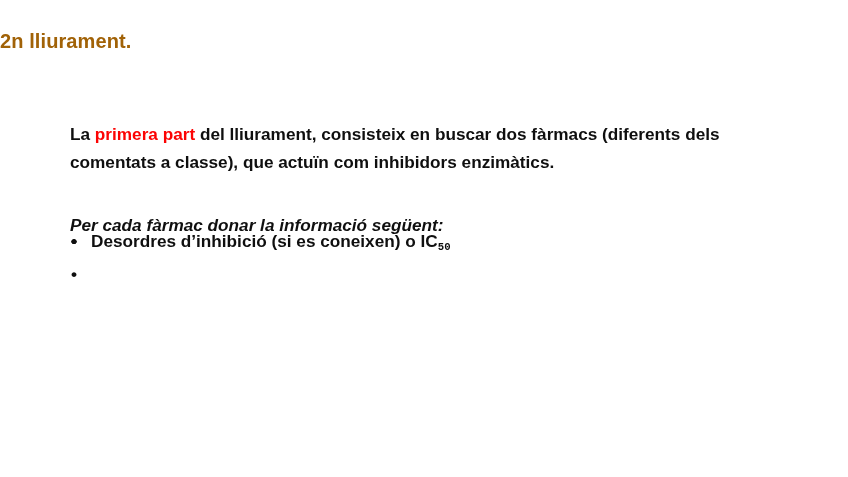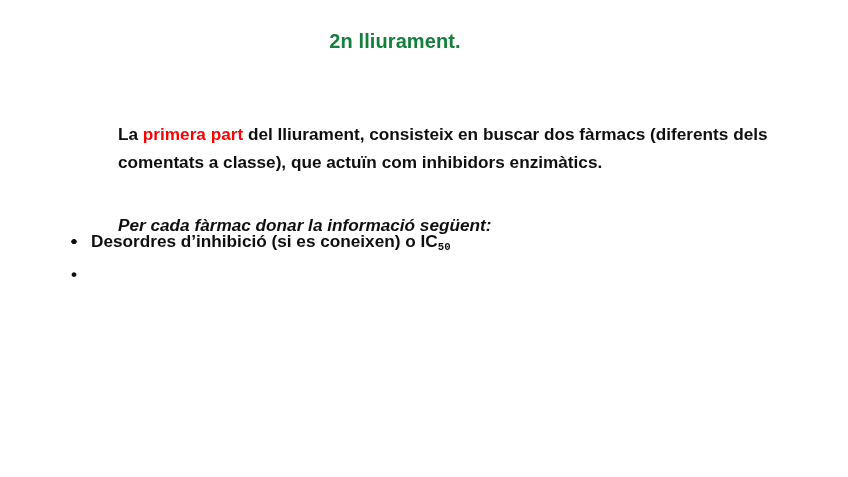--- a/index.html
+++ b/index.html
@@ -15,36 +15,34 @@
     width: 848px;
     height: 477px;
     background: #ffffff;
     overflow: hidden;
   }
   #slide-title {
     position: absolute;
     left: 0;
     top: 29px;
     width: 790px;
-    text-align: center;
     font-size: 20px;
     font-weight: bold;
-    color: #15803d;
+    color: #a16207;
     letter-spacing: 0.1px;
     line-height: 1.2;
   }
   .body-block {
     position: absolute;
     left: 70px;
     width: 710px;
     color: #0f0f0f;
     font-size: 17.2px;
     font-weight: bold;
     line-height: 28px;
-    margin-left: 48px;
   }
   #para-intro {
     top: 103px;
   }
   #para-intro .highlight {
     color: #fc0303;
   }
   #para-prompt {
     top: 194px;
     font-style: italic;

